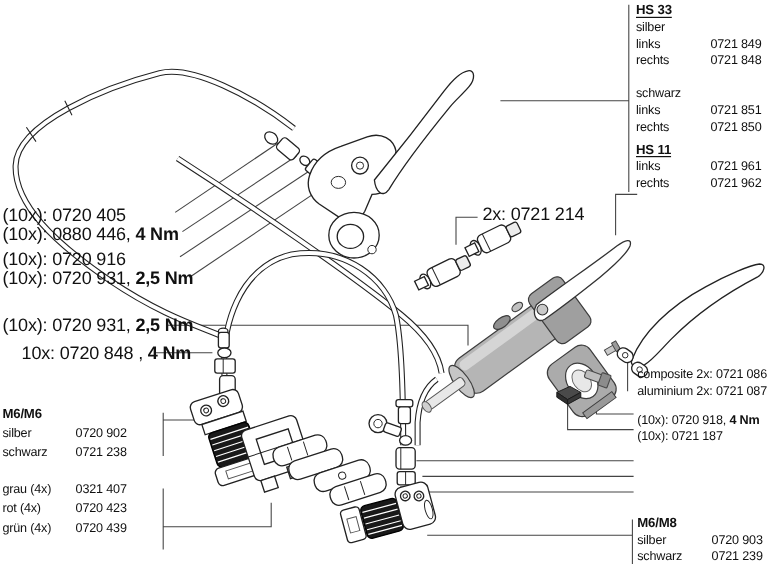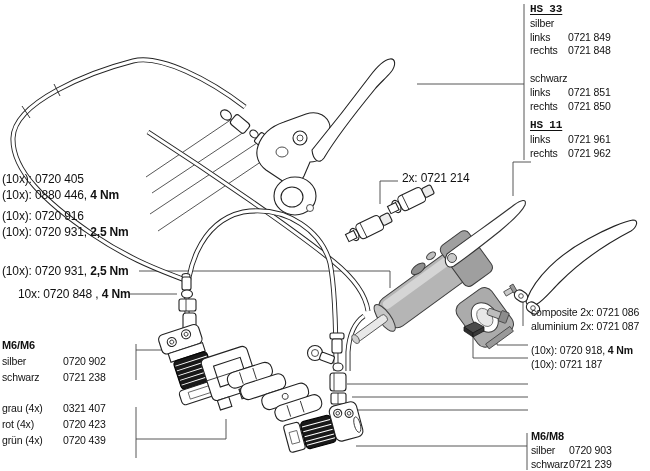--- a/index.html
+++ b/index.html
@@ -1,25 +1,25 @@
 <!DOCTYPE html>
 <html><head>
 <meta charset="utf-8">
 <style>
   html,body{margin:0;padding:0;background:#fff;}
   .stage{position:relative;width:650px;height:471px;background:#fff;overflow:hidden;
          font-family:"Liberation Sans","DejaVu Sans",sans-serif;color:#111;}
   svg{position:absolute;left:0;top:0;}
-  .lbl{position:absolute;font-size:12px;letter-spacing:-0.15px;white-space:nowrap;line-height:13px;}
+  .lbl{position:absolute;font-size:15px;letter-spacing:-0.15px;white-space:nowrap;line-height:13px;}
   .lbl b{font-weight:bold;}
   .block{position:absolute;font-size:10.5px;letter-spacing:-0.15px;white-space:nowrap;}
   .block .title{font-weight:bold;font-size:11px;}
-  .u{text-decoration:underline;text-underline-offset:2px;font-family:Liberation Mono, monospace;}
+  .u{text-decoration:underline;text-underline-offset:2px;}
   .row{display:flex;}
-  .n{width:38px;}
+  .n{width:62px;}
   .n2{width:61px;}
   .lh14 > div{line-height:13.8px;}
   .lh16 > div{line-height:16px;}
   .sp{height:14px;}
 </style>
 </head>
 <body>
 
 <div class="stage">
 

